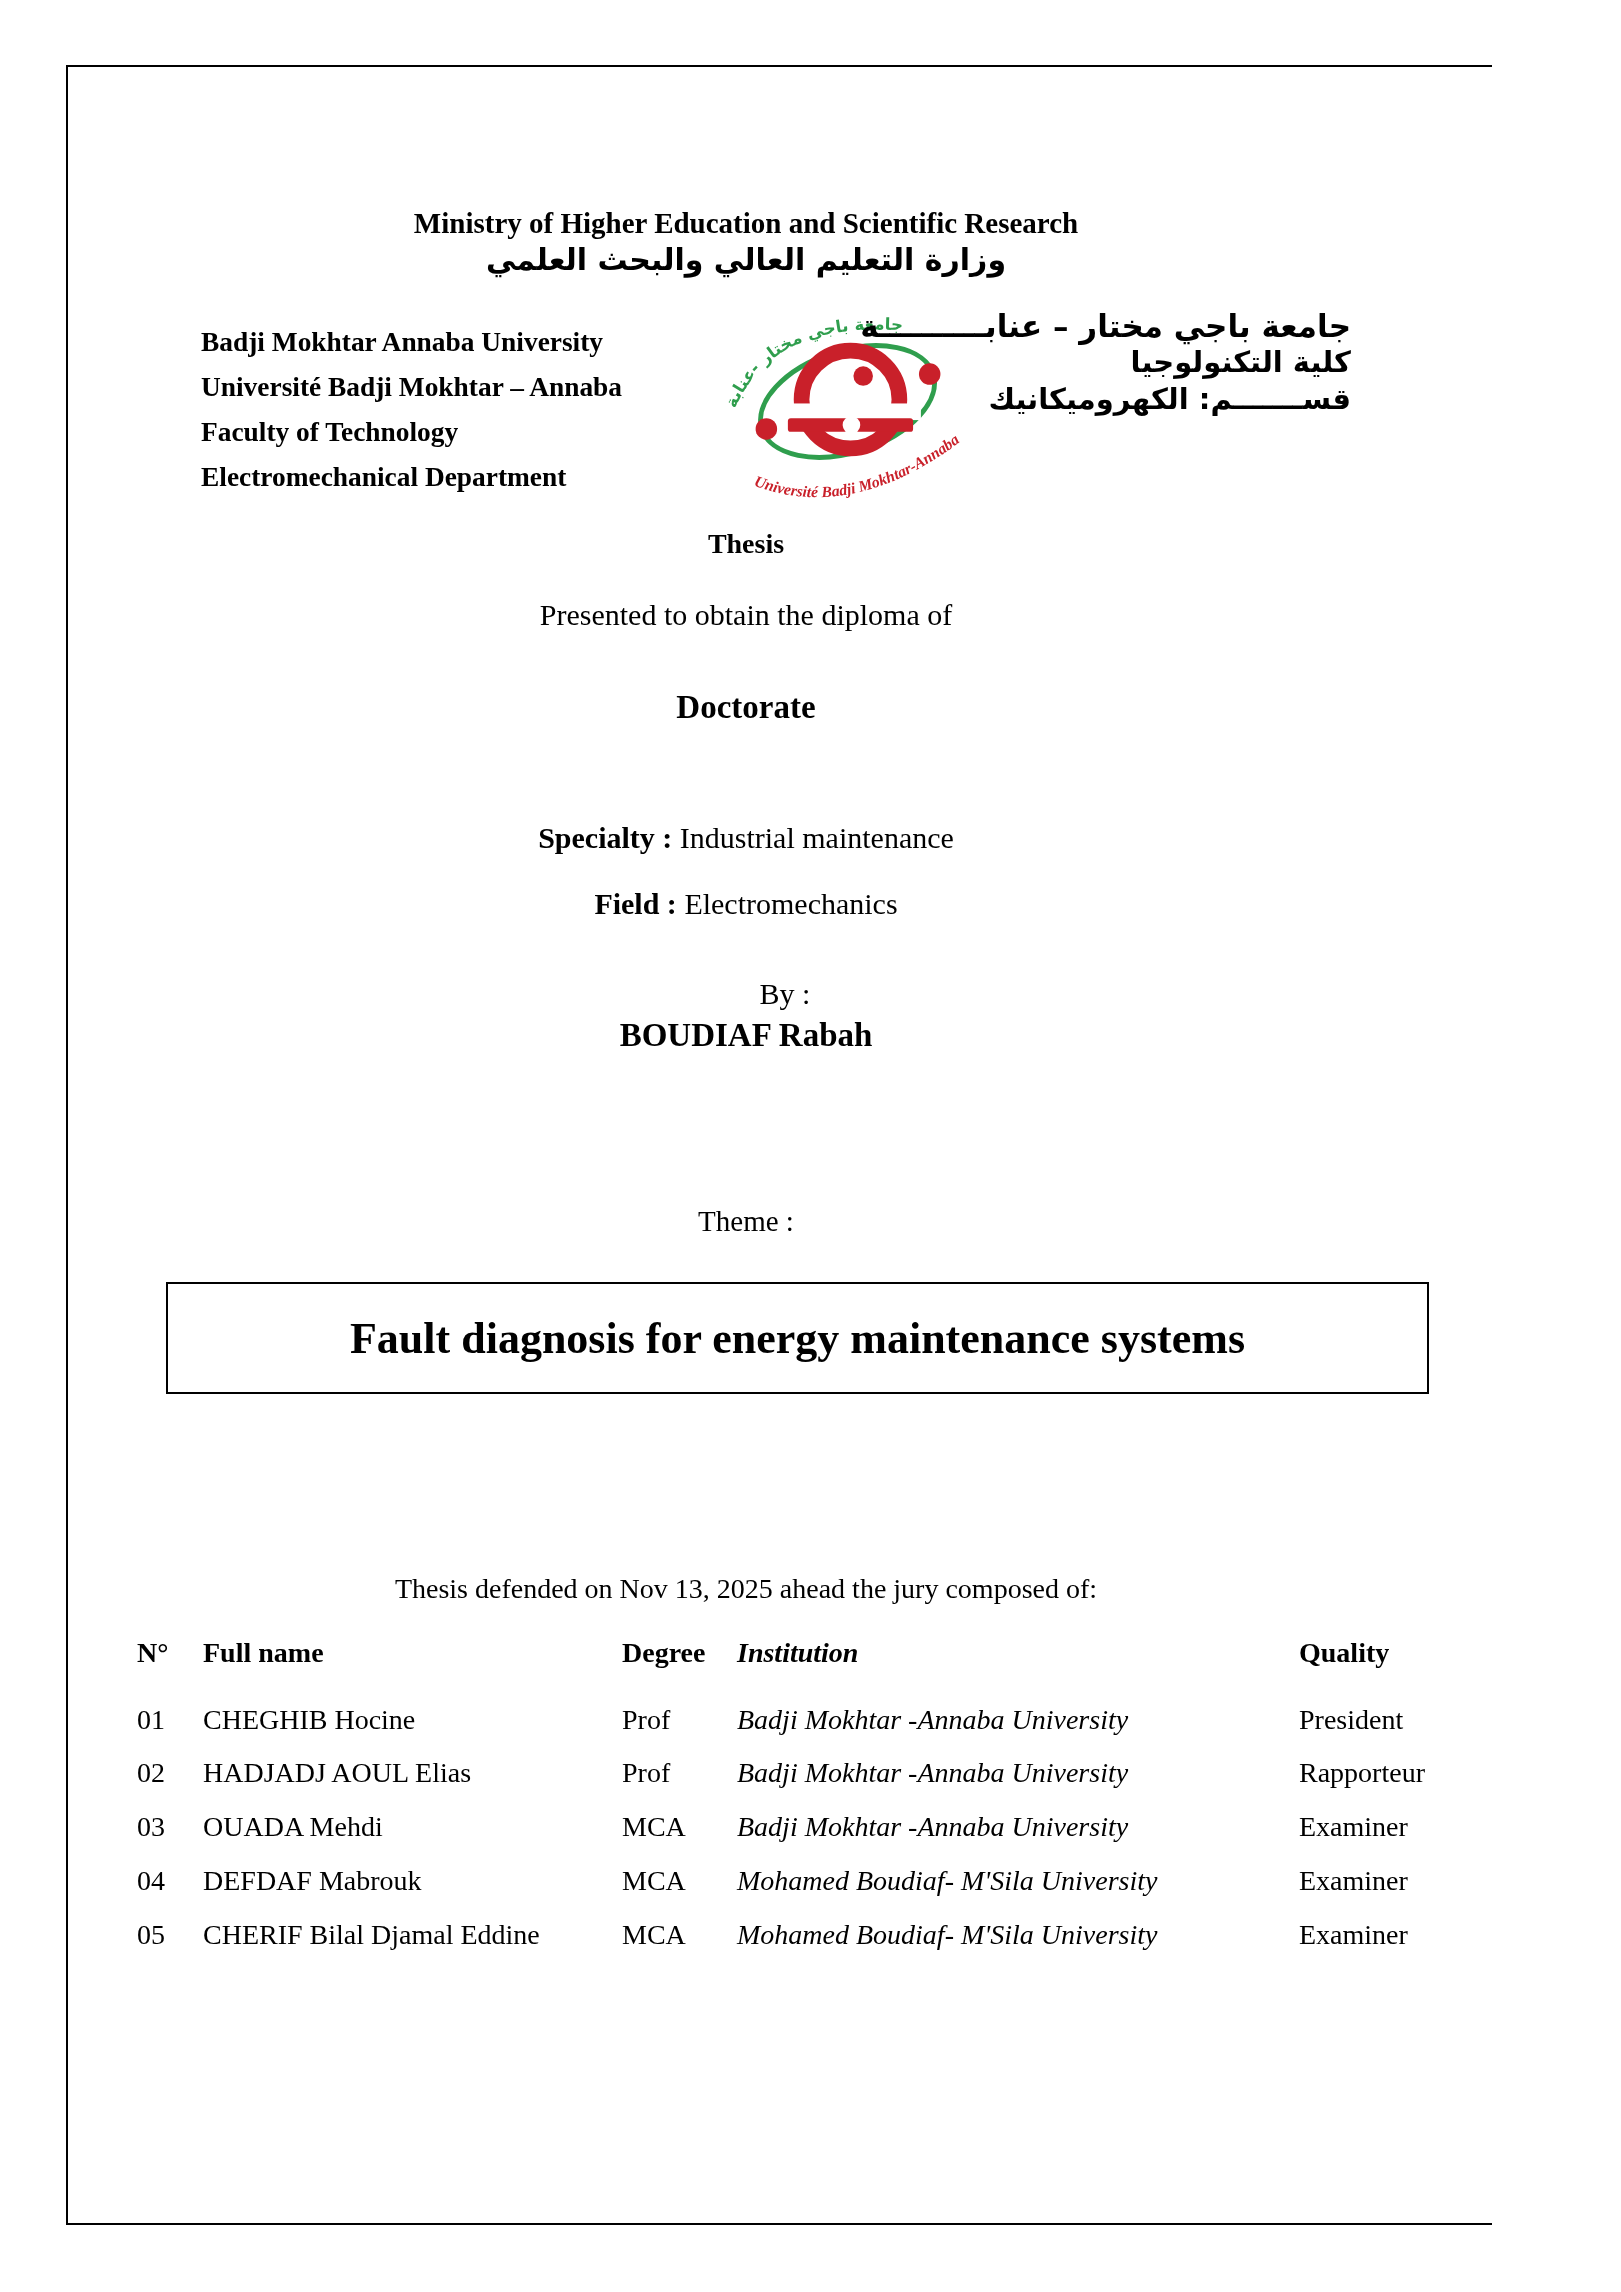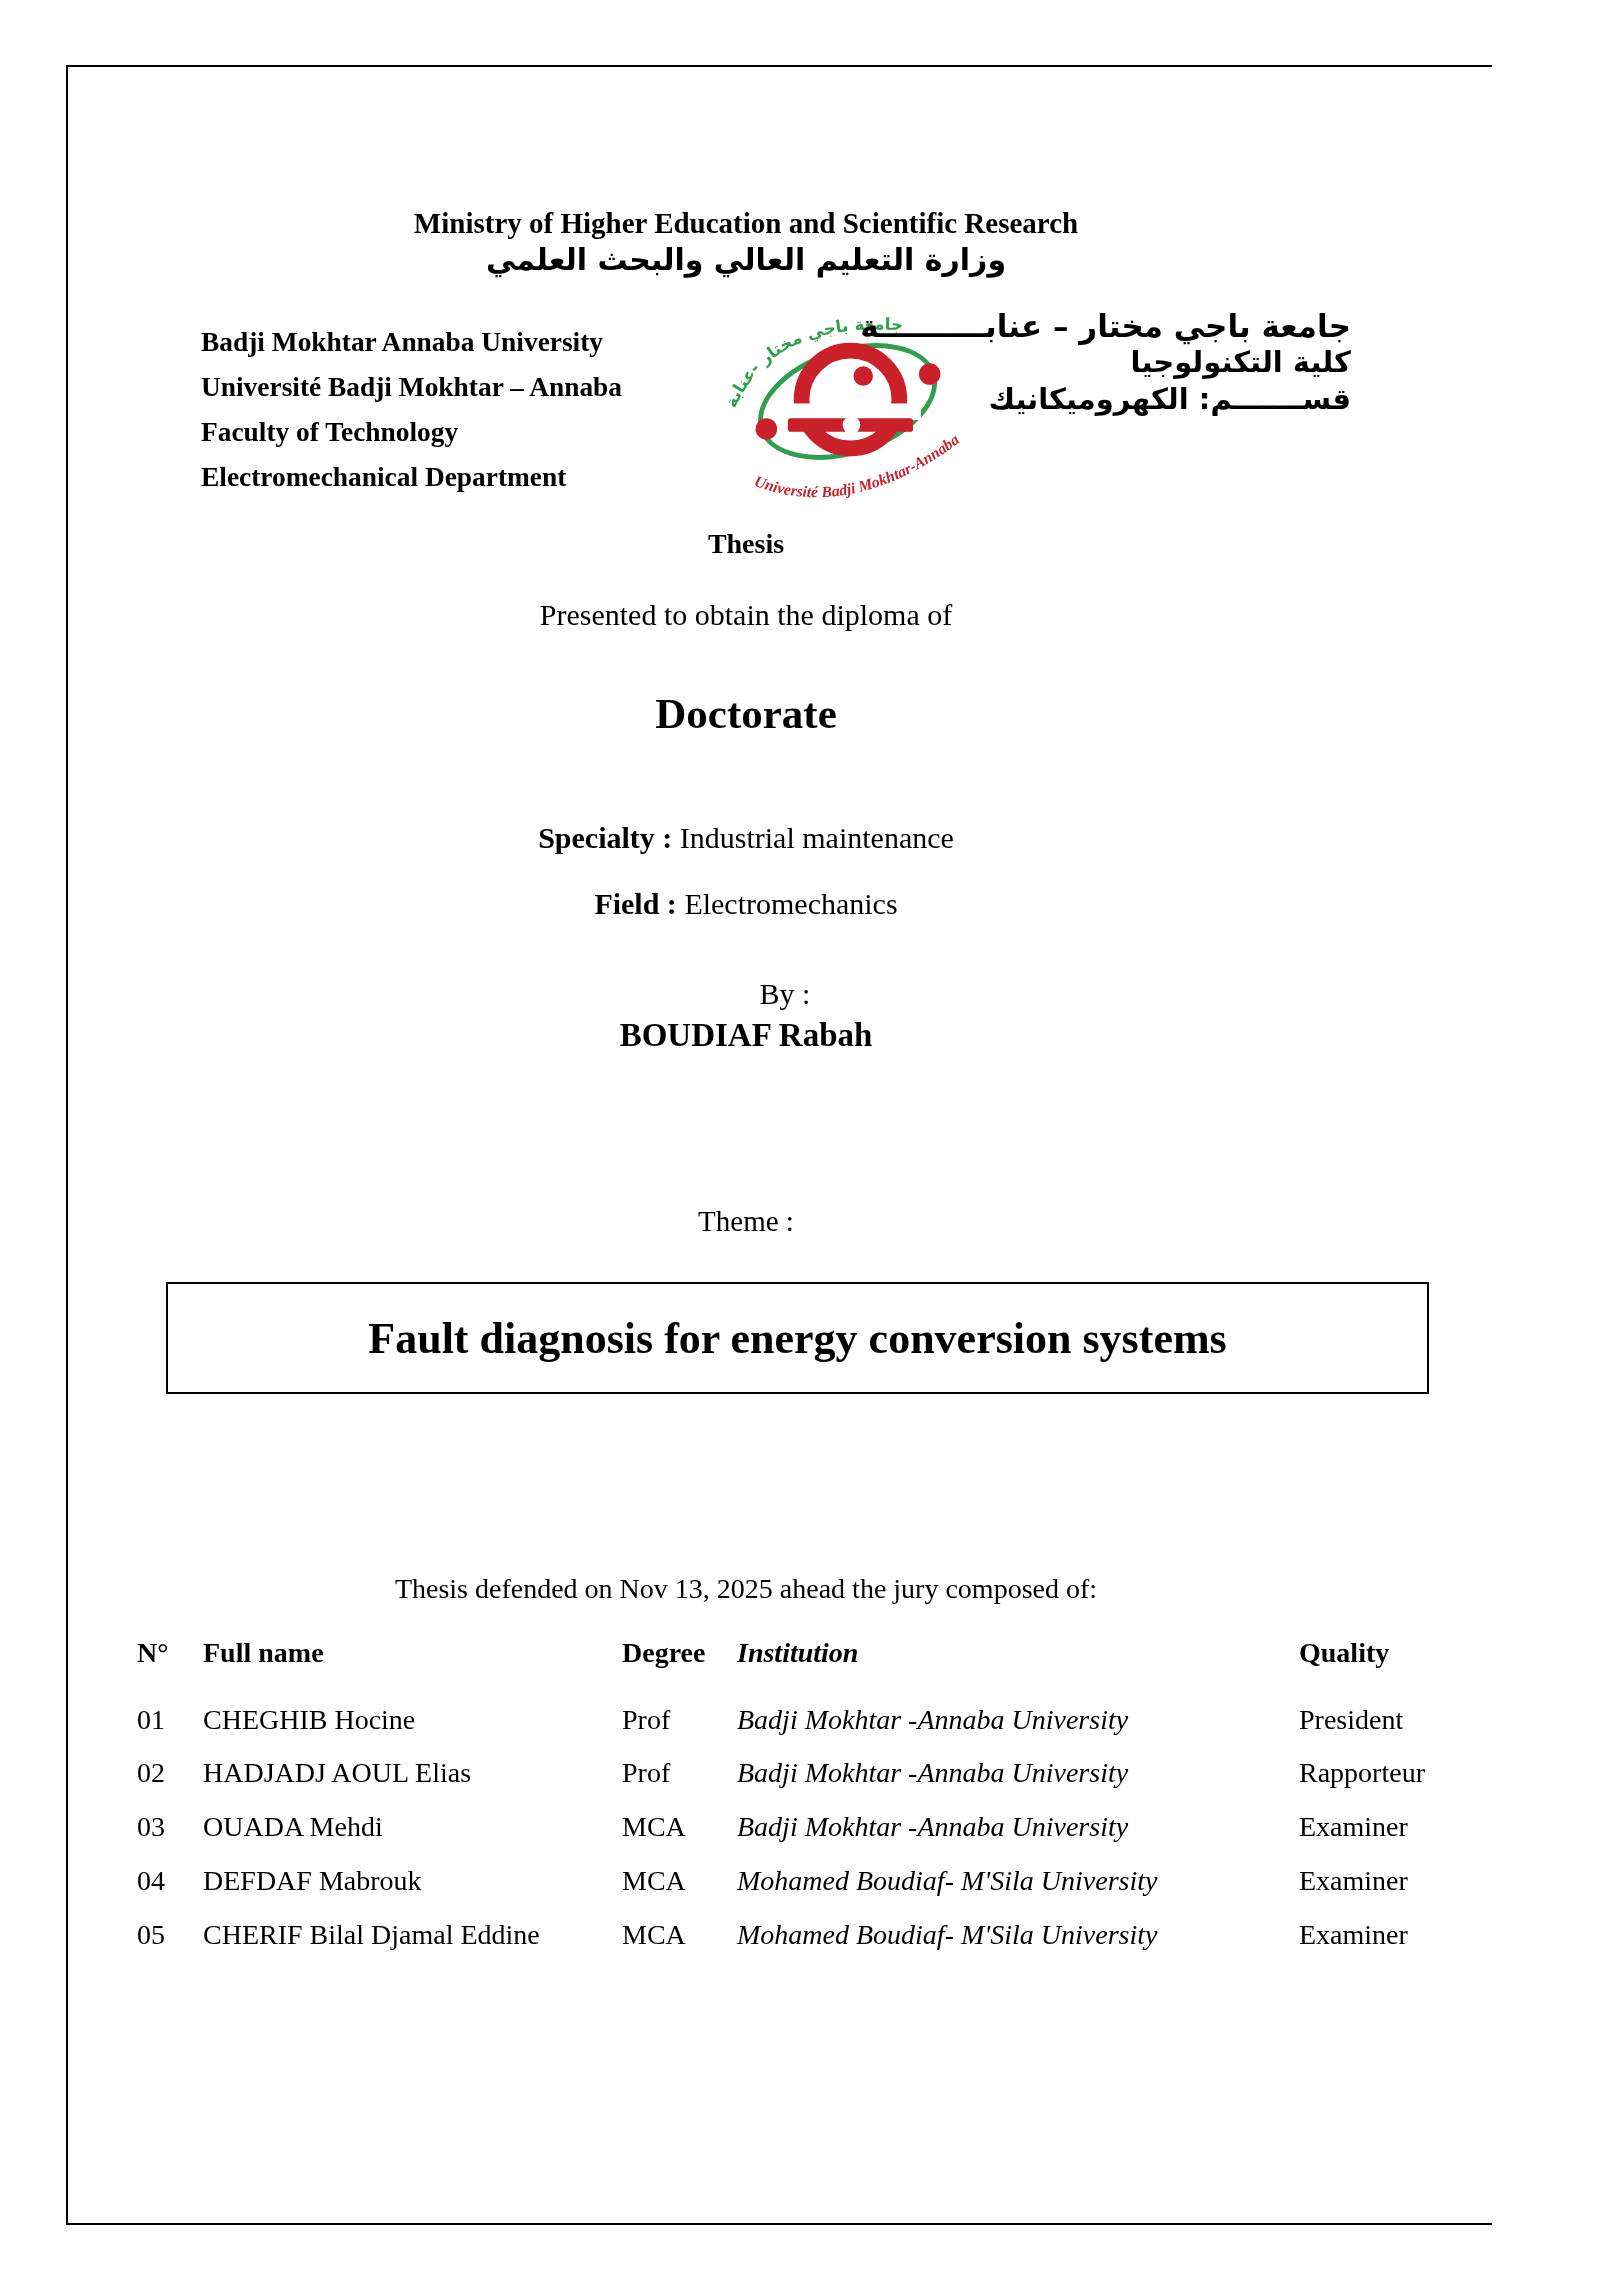--- a/index.html
+++ b/index.html
@@ -19,21 +19,21 @@
   .uni-block{left:201px;top:320px;font-size:27.4px;font-weight:bold;line-height:45px;}
   .uni-block div{white-space:nowrap;}
   .uni-block-ar{right:141px;top:308px;text-align:right;direction:rtl;
     font-family:"DejaVu Sans",sans-serif;font-weight:bold;}
   .uni-ar-1{font-size:31px;line-height:1.2;}
   .uni-ar-2{font-size:29px;line-height:1.2;}
   .uni-ar-3{font-size:29px;line-height:1.2;margin-top:2px;}
   .logo-wrap{left:723px;top:290px;width:253px;height:223px;}
   .thesis-title{top:528px;font-size:28px;font-weight:bold;}
   .presented{top:598px;font-size:30px;}
-  .doctorate{top:689px;font-size:43px;font-weight:bold;}
+  .doctorate{top:689px;font-size:33px;font-weight:bold;}
   .specialty{top:821px;font-size:30px;}
   .field{top:887px;font-size:30px;}
   .by-label{top:977px;font-size:30px;padding-left:39px;}
   .author{top:1017px;font-size:33px;font-weight:bold;}
   .theme-label{top:1205px;font-size:29px;}
   .theme-box{
     left:166px;top:1282px;width:1259px;height:108px;border:2.9px solid #000;
     display:flex;align-items:center;justify-content:center;
   }
   .theme-title{font-size:44px;font-weight:bold;text-align:center;}
@@ -113,21 +113,21 @@
   <div class="abs center field">
     <b>Field :</b><span> Electromechanics</span>
   </div>
 
   <div class="abs center by-label">By :</div>
   <div class="abs center author">BOUDIAF Rabah</div>
 
   <div class="abs center theme-label">Theme :</div>
 
   <div class="abs theme-box">
-    <div class="theme-title">Fault diagnosis for energy conversion systems</div>
+    <div class="theme-title">Fault diagnosis for energy maintenance systems</div>
   </div>
 
   <div class="abs center defended">Thesis defended on Nov 13, 2025 ahead the jury composed of:</div>
 
   <div class="abs jury">
     <div class="row hdr r-hdr">
       <span class="c-num">N°</span>
       <span class="c-name">Full name</span>
       <span class="c-degree">Degree</span>
       <span class="c-inst">Institution</span>

